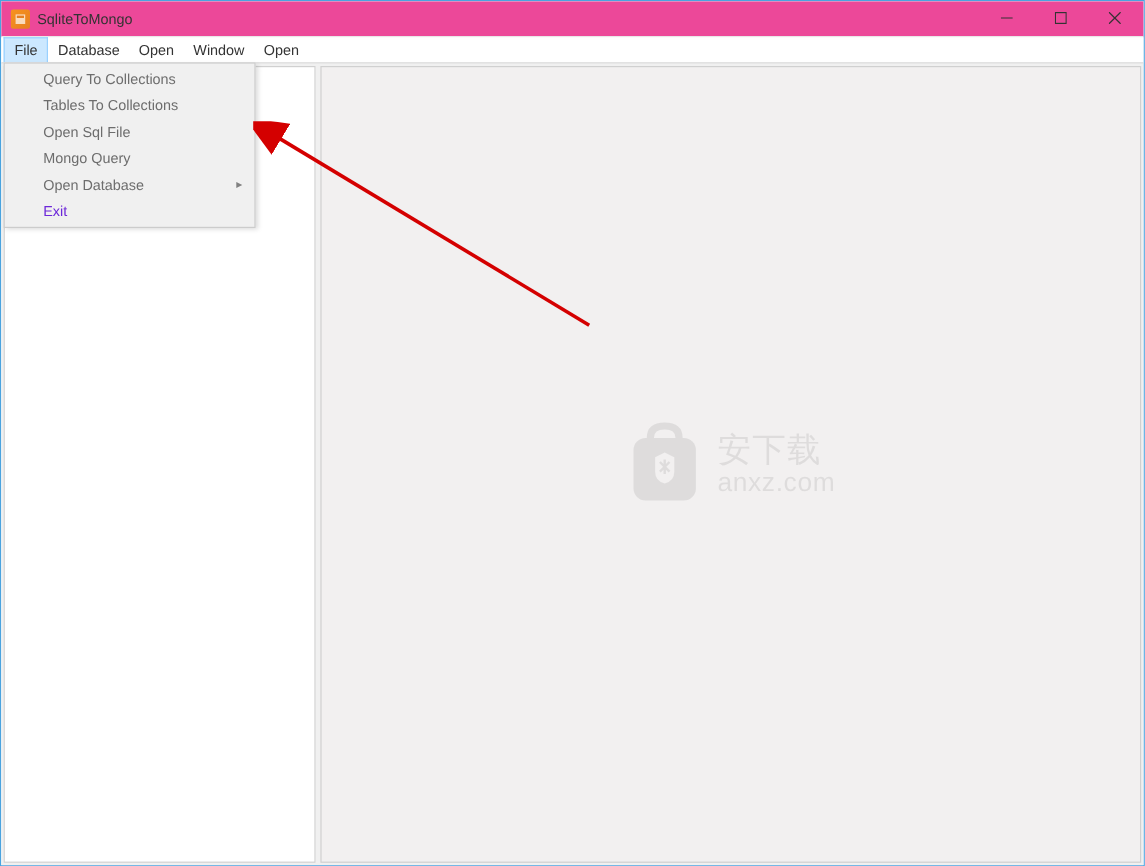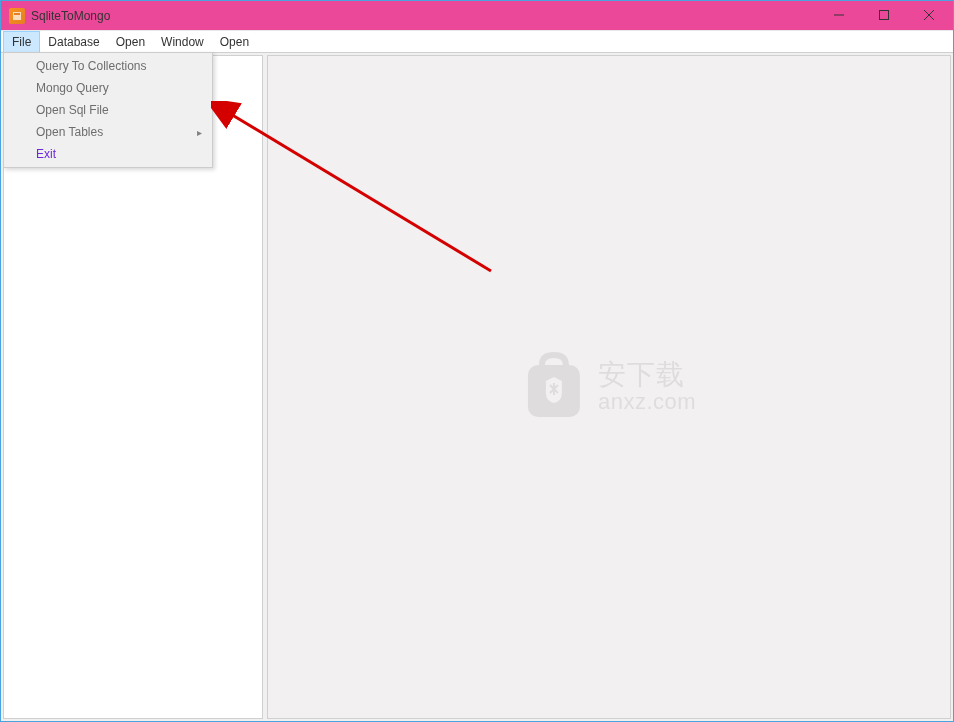--- a/index.html
+++ b/index.html
@@ -195,27 +195,30 @@
 
 <div class="menubar">
   <div class="menubar-item active">
     <span>File</span>
 
     <div class="dropdown">
       <div class="dropdown-item">
         <span>Query To Collections</span>
       </div>
       <div class="dropdown-item">
+        <span>Tables To Collections</span>
+      </div>
+      <div class="dropdown-item">
+        <span>Open Sql File</span>
+      </div>
+      <div class="dropdown-item">
         <span>Mongo Query</span>
       </div>
       <div class="dropdown-item">
-        <span>Open Sql File</span>
-      </div>
-      <div class="dropdown-item">
-        <span>Open Tables</span>
+        <span>Open Database</span>
         <span class="submenu-arrow">▸</span>
       </div>
       <div class="dropdown-item bold">
         <span>Exit</span>
       </div>
     </div>
   </div>
   <div class="menubar-item">
     <span>Database</span>
   </div>

